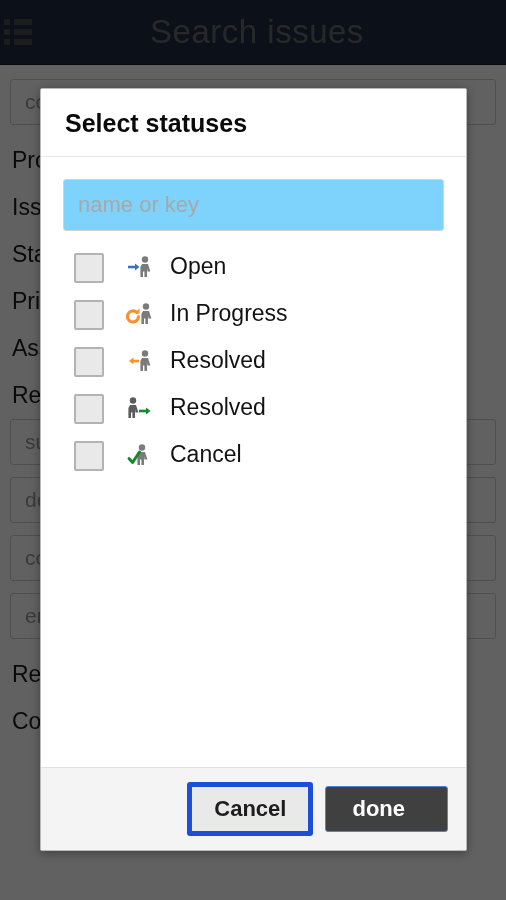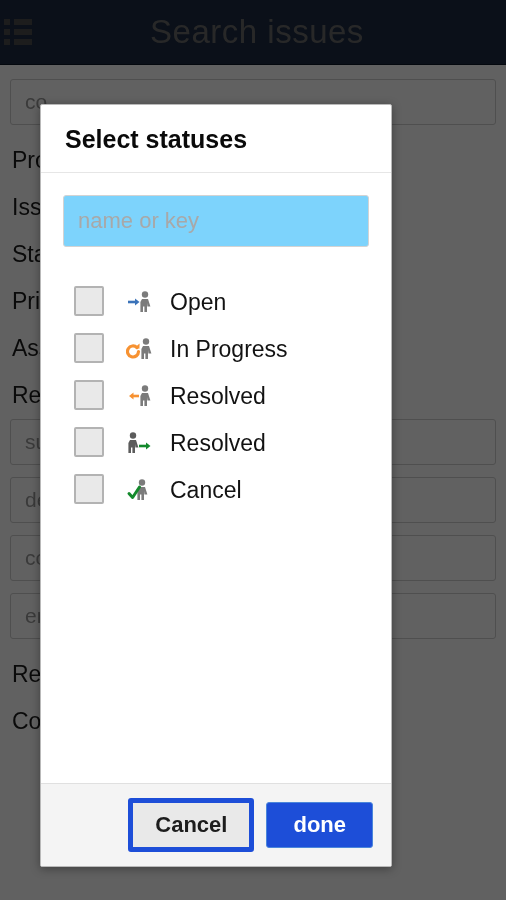--- a/index.html
+++ b/index.html
@@ -99,22 +99,22 @@
   #overlay {
     position: absolute;
     inset: 0;
     background: rgba(0, 0, 0, 0.62);
   }
 
   
   #dialog {
     position: absolute;
     left: 40px;
-    top: 104px;
-    width: 352px;
+    top: 88px;
+    width: 427px;
     height: 763px;
     background: #ffffff;
     border: 1px solid #b9b9b9;
     border-radius: 2px;
     box-shadow: 0 2px 10px rgba(0,0,0,0.35);
     display: flex;
     flex-direction: column;
     box-sizing: border-box;
     overflow: hidden;
   }
@@ -151,21 +151,21 @@
   }
   #status-filter::placeholder {
     color: #a8a8a8;
   }
 
   #status-list {
     margin-top: 22px;
   }
   .status-row {
     display: flex;
-    align-items: flex-end;
+    align-items: flex-start;
     height: 47px;
   }
   .cb {
     width: 30px;
     height: 30px;
     box-sizing: border-box;
     border: 2px solid #b3b3b3;
     background: #e9e9e9;
     border-radius: 2px;
     flex: 0 0 auto;
@@ -205,25 +205,25 @@
     padding: 11px 22px;
     cursor: pointer;
     line-height: 1;
   }
   #cancel-button {
     background: #e9e9e9;
     border: 5px solid #1d4ed8;
     color: #1d1d1d;
   }
   #done-button {
-    background: #1d4ed8;
+    background: #404040;
     border: 1px solid #4a86db;
     color: #ffffff;
     padding-left: 26px;
-    padding-right: 26px;
+    padding-right: 42px;
   }
 </style>
 </head>
 <body>
 
 <div id="app">
 
   <div id="app-header">
     <div class="menu-icon">
       <div class="row">

